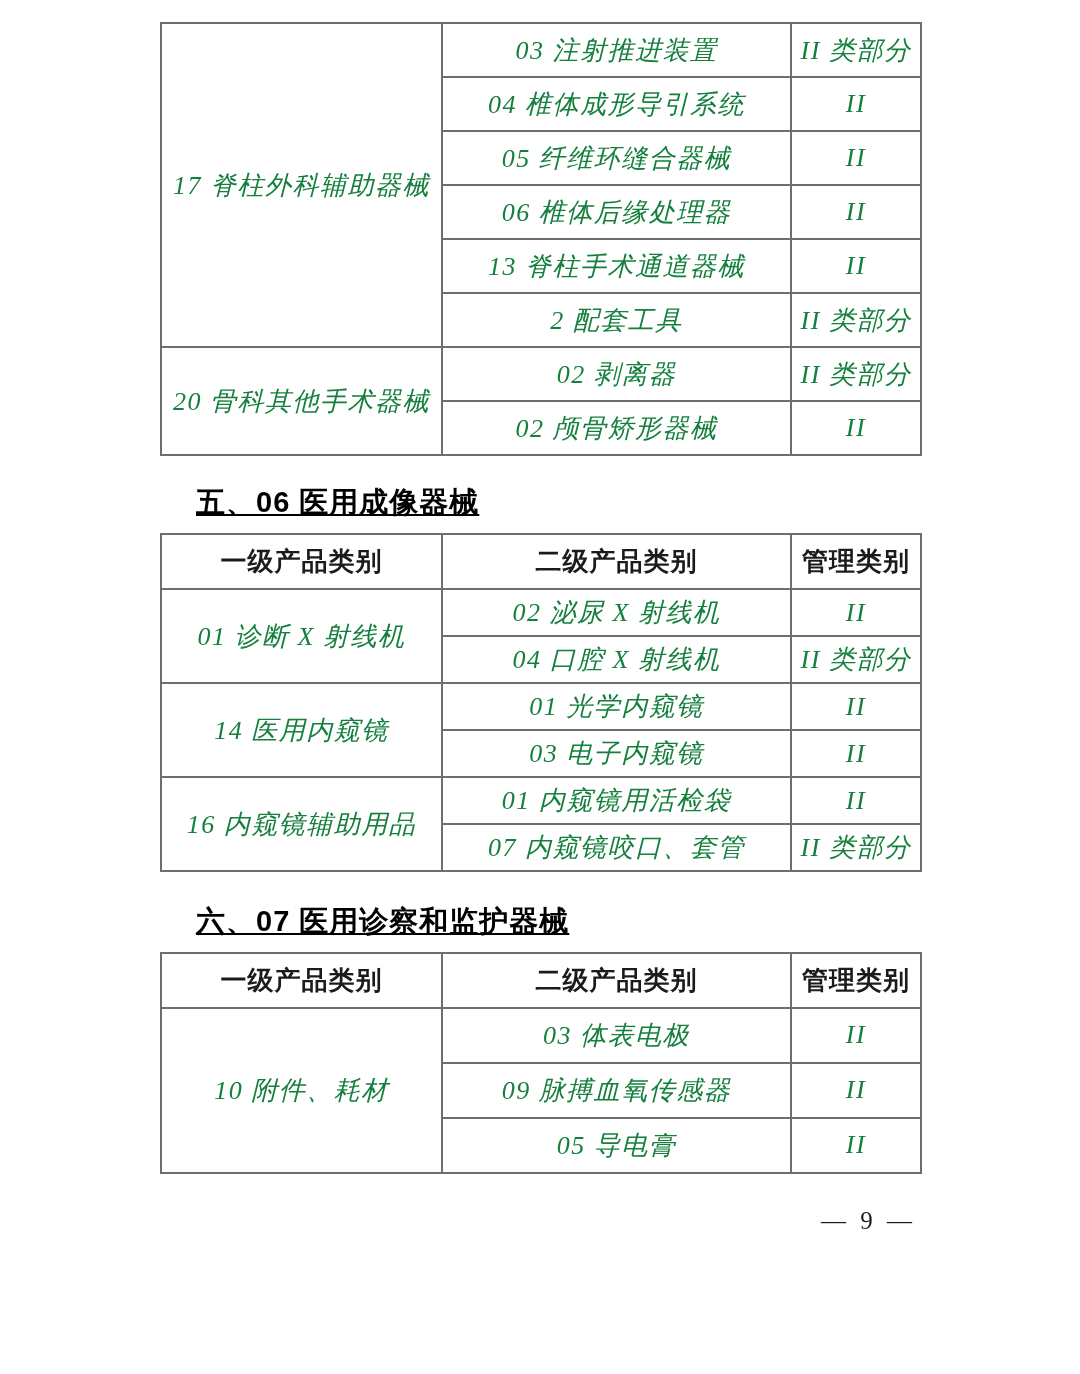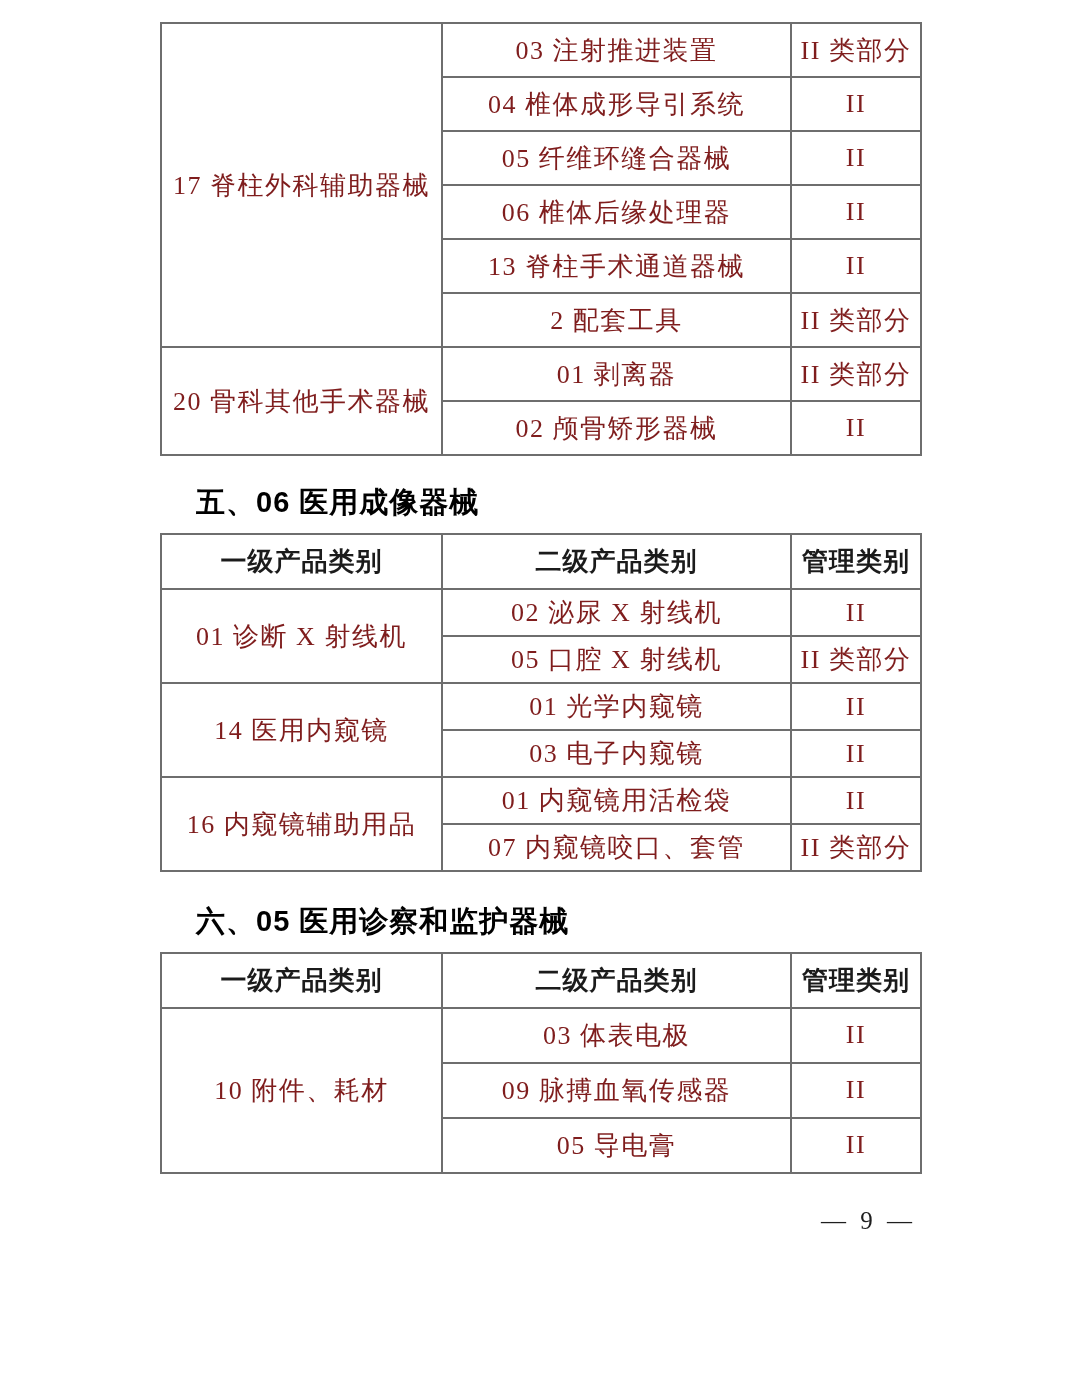--- a/index.html
+++ b/index.html
@@ -25,22 +25,23 @@
   .tbl td, .tbl th {
     border: 2px solid #6e6e6e;
     text-align: center;
     vertical-align: middle;
     padding: 0 4px;
     overflow: hidden;
   }
   .tbl td {
     font-size: 26px;
     letter-spacing: 1.5px;
-    color: #7f1d1d;
+    color: #15803d;
     font-weight: 400;
+    font-style: italic;
   }
   .tbl th {
     font-family: "Liberation Sans", "DejaVu Sans", sans-serif;
     font-size: 26px;
     font-weight: 700;
     color: #1b1b1b;
     letter-spacing: 1px;
   }
   .col-primary   { width: 281px; }
   .col-secondary { width: 349px; }
@@ -53,20 +54,21 @@
   .tbl-s6 td   { height: 53px; text-align: center; }
 
   h2.section-heading {
     font-family: "Liberation Sans", "DejaVu Sans", sans-serif;
     font-size: 29px;
     font-weight: 700;
     color: #000000;
     letter-spacing: 1px;
     margin: 31px 0 16px 36px;
     line-height: 1.05;
+    text-decoration: underline;
   }
   h2.section-heading.second { margin-top: 34px; margin-bottom: 15px; }
 
   .page-footer {
     width: 760px;
     margin-top: 33px;
     text-align: right;
     padding-right: 4px;
     box-sizing: border-box;
     font-size: 25px;
@@ -106,21 +108,21 @@
       <tr>
         <td>13 脊柱手术通道器械</td>
         <td>II</td>
       </tr>
       <tr>
         <td>2 配套工具</td>
         <td>II 类部分</td>
       </tr>
       <tr>
         <td rowspan="2">20 骨科其他手术器械</td>
-        <td>01 剥离器</td>
+        <td>02 剥离器</td>
         <td>II 类部分</td>
       </tr>
       <tr>
         <td>02 颅骨矫形器械</td>
         <td>II</td>
       </tr>
     </tbody>
   </table>
 
   <h2 class="section-heading">五、06 医用成像器械</h2>
@@ -138,21 +140,21 @@
         <th>管理类别</th>
       </tr>
     </thead>
     <tbody>
       <tr>
         <td rowspan="2">01 诊断 X 射线机</td>
         <td>02 泌尿 X 射线机</td>
         <td>II</td>
       </tr>
       <tr>
-        <td>05 口腔 X 射线机</td>
+        <td>04 口腔 X 射线机</td>
         <td>II 类部分</td>
       </tr>
       <tr>
         <td rowspan="2">14 医用内窥镜</td>
         <td>01 光学内窥镜</td>
         <td>II</td>
       </tr>
       <tr>
         <td>03 电子内窥镜</td>
         <td>II</td>
@@ -162,21 +164,21 @@
         <td>01 内窥镜用活检袋</td>
         <td>II</td>
       </tr>
       <tr>
         <td>07 内窥镜咬口、套管</td>
         <td>II 类部分</td>
       </tr>
     </tbody>
   </table>
 
-  <h2 class="section-heading second">六、05 医用诊察和监护器械</h2>
+  <h2 class="section-heading second">六、07 医用诊察和监护器械</h2>
 
   <table class="tbl tbl-s6">
     <colgroup>
         <col class="col-primary">
         <col class="col-secondary">
         <col class="col-mgmt">
       </colgroup>
     <thead>
       <tr>
         <th>一级产品类别</th>

